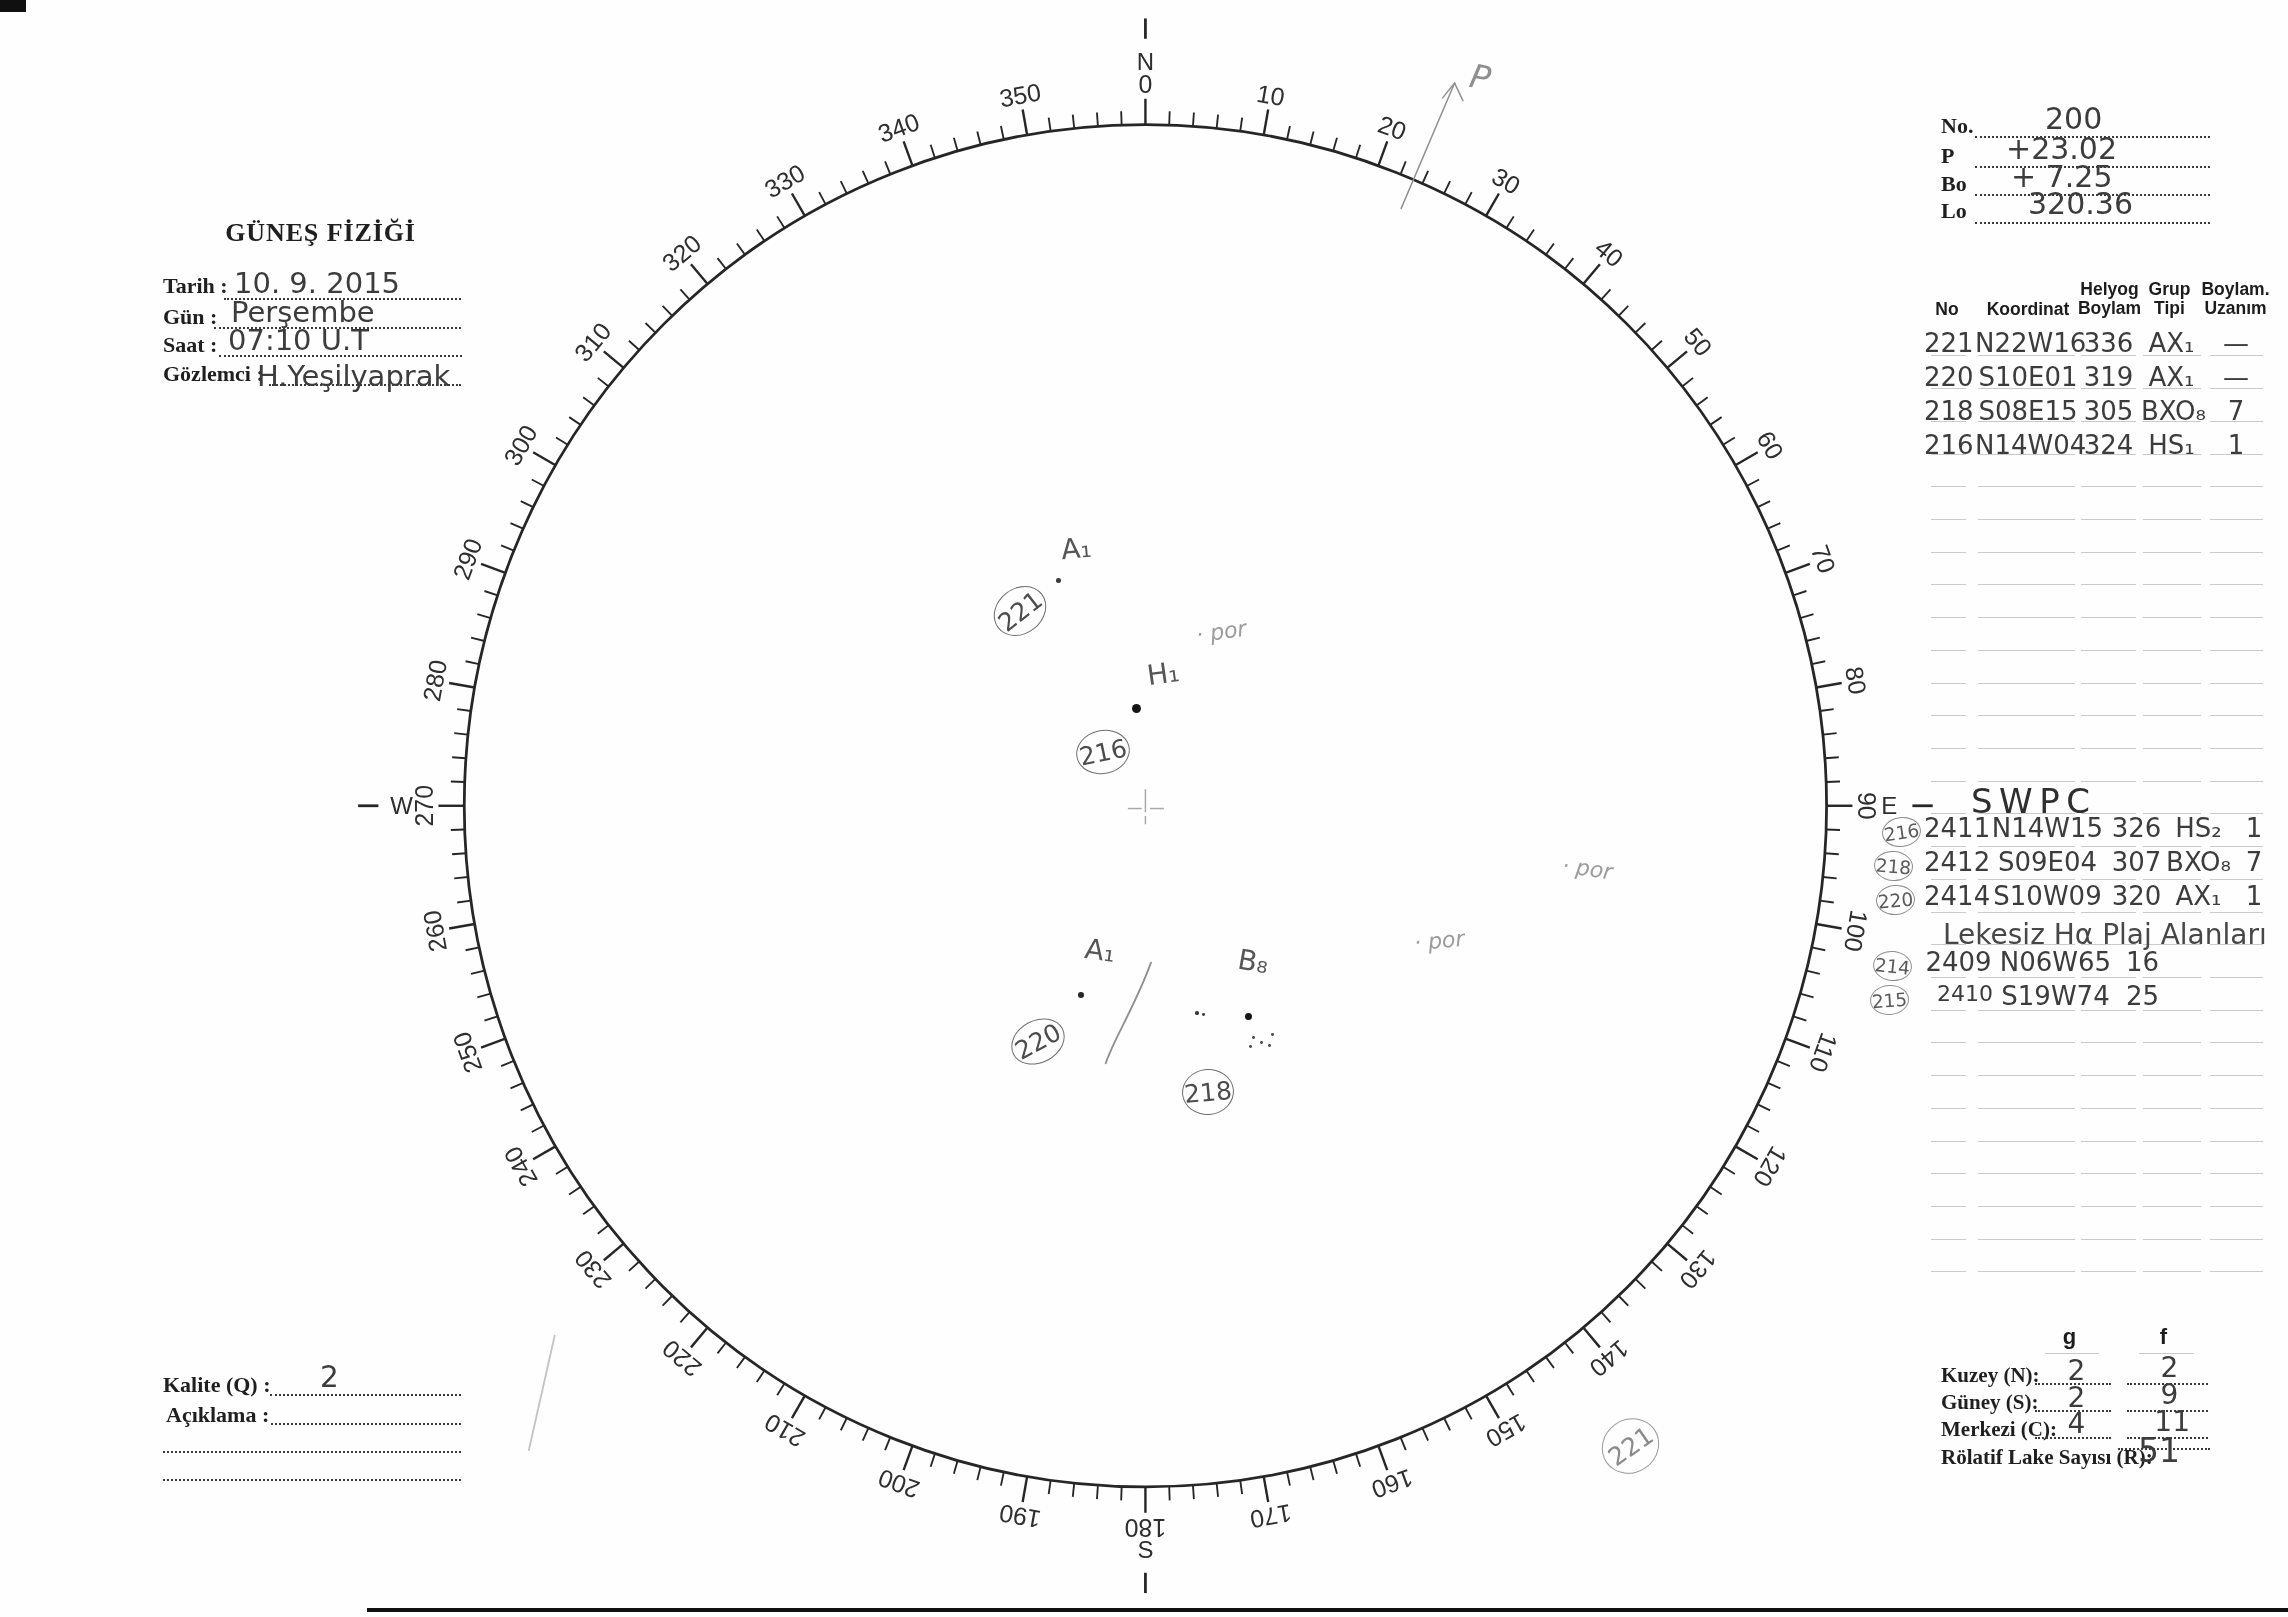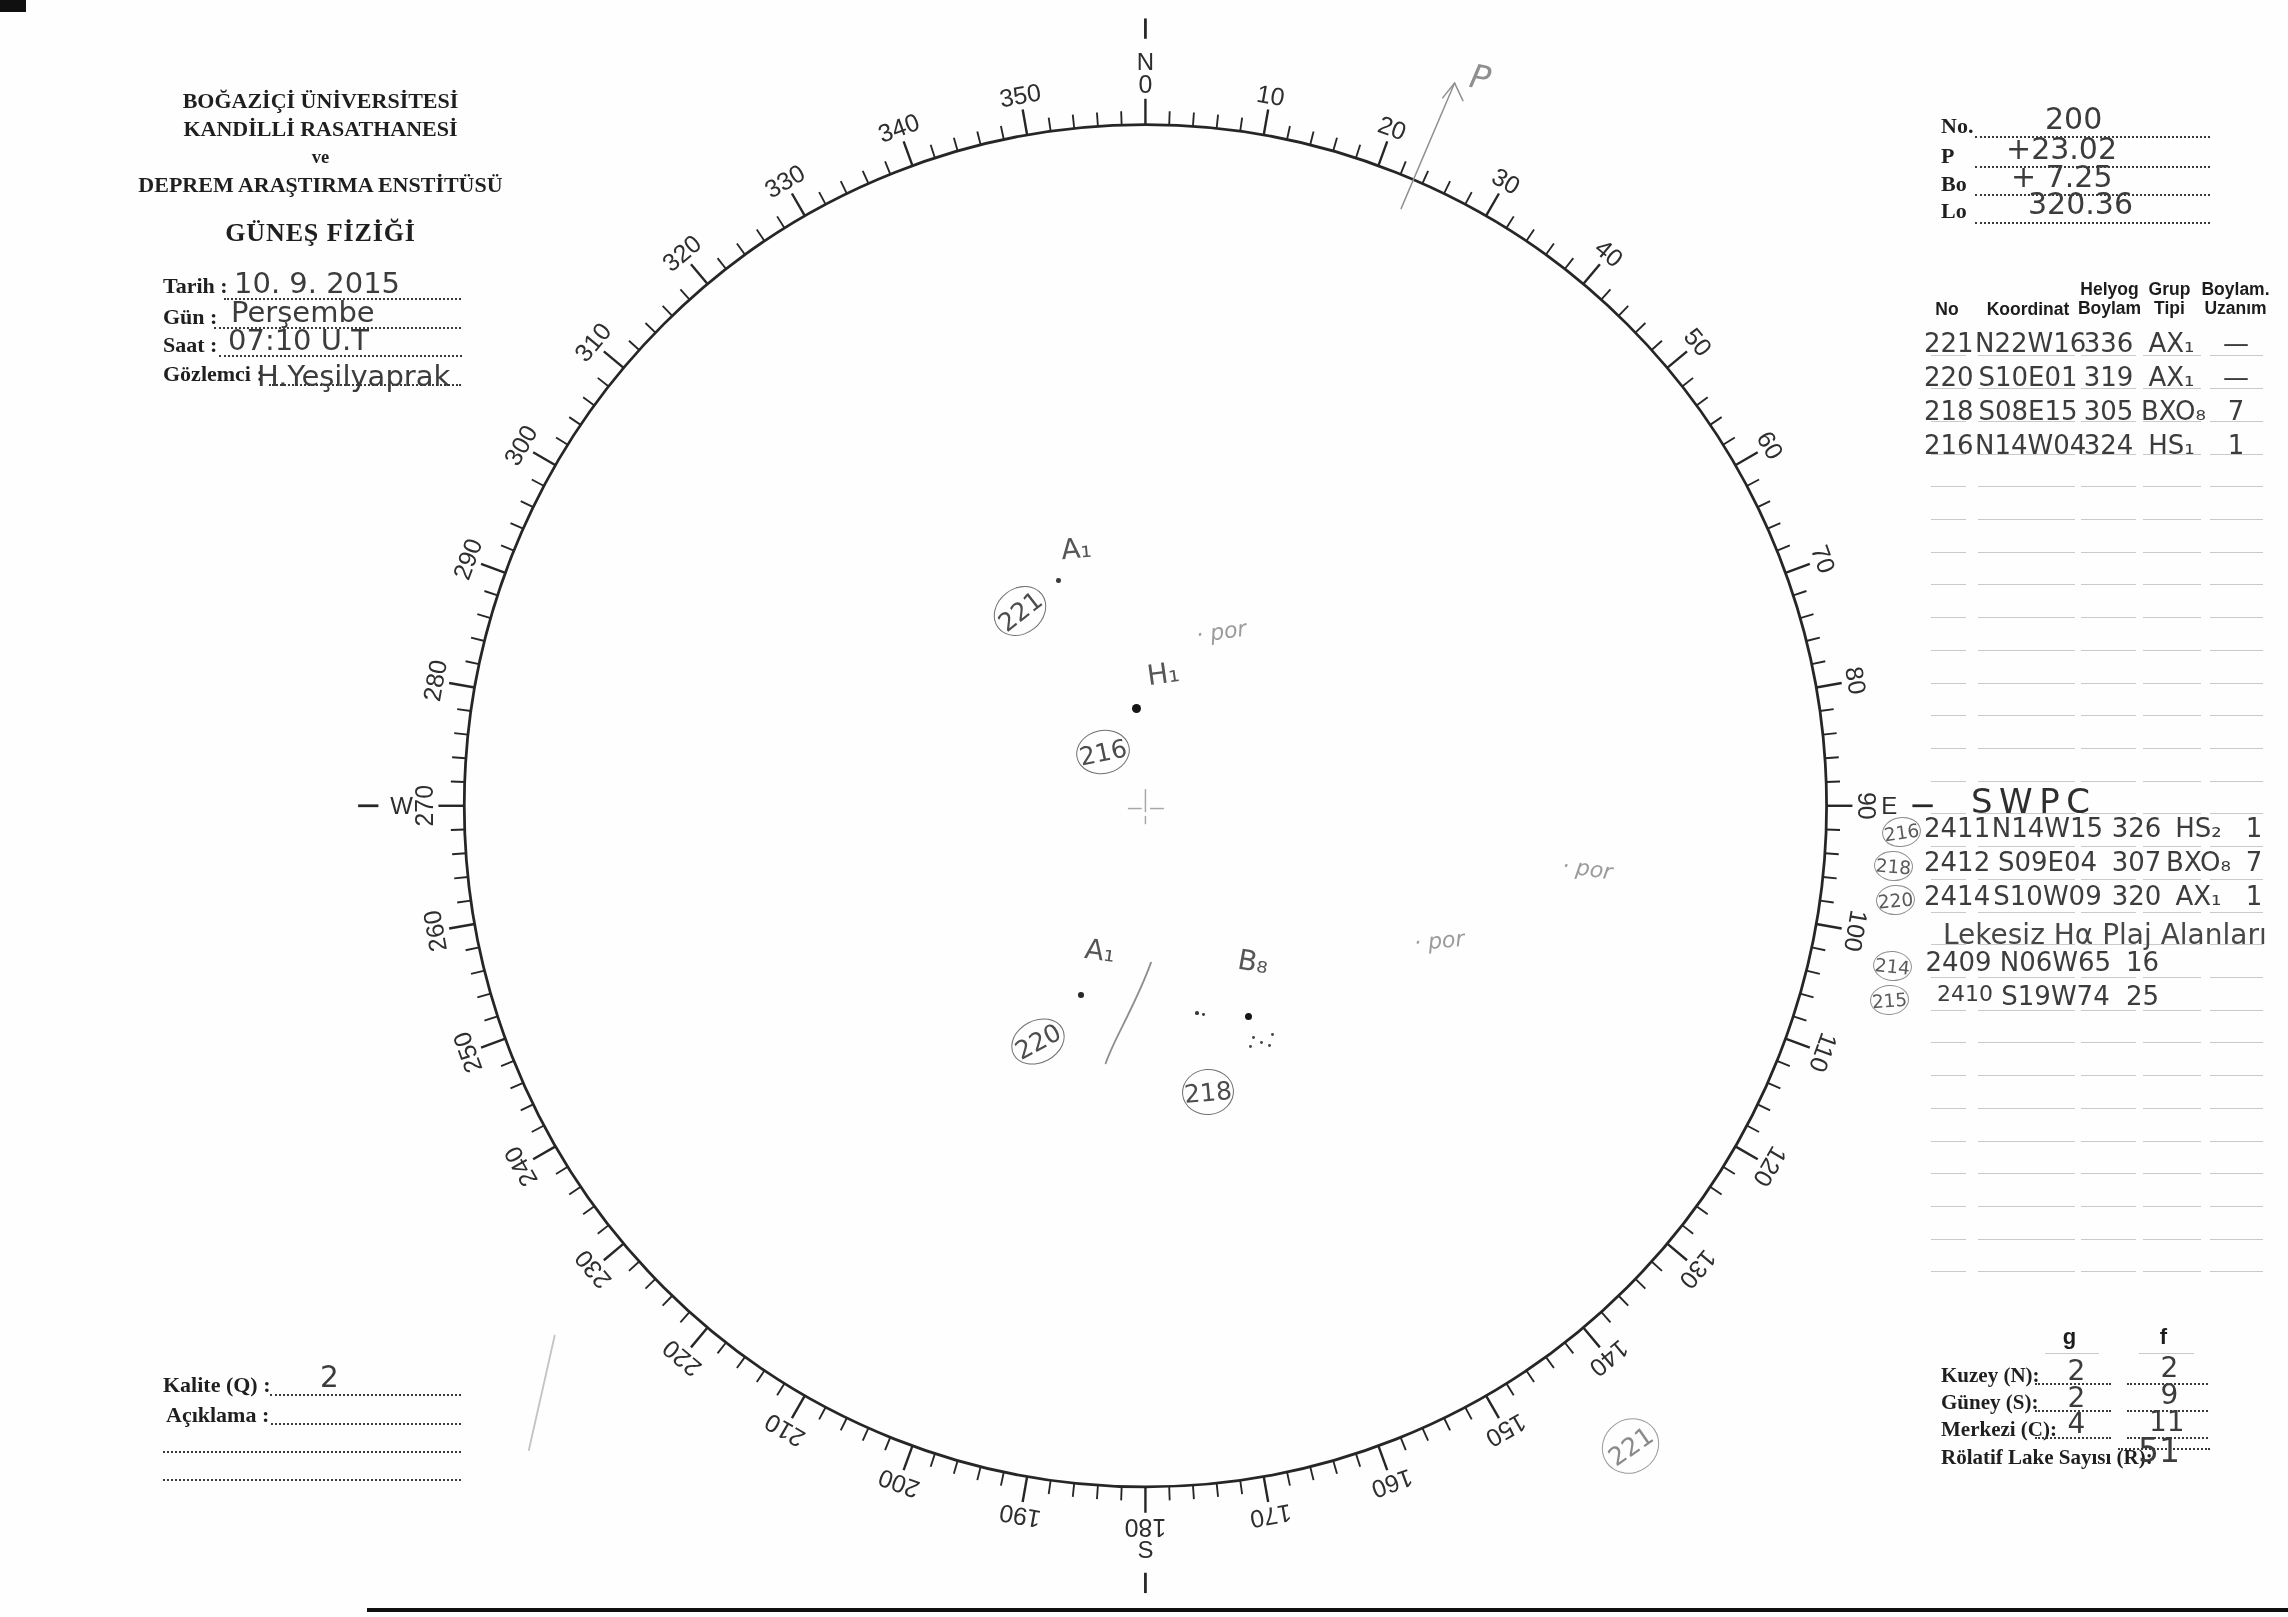--- a/index.html
+++ b/index.html
@@ -516,21 +516,21 @@
       <div class="abs hw" style="left: 2149px; top: 1351px; width: 41px; text-align: center; font-size: 28px;">2</div>
       <div class="abs plbl" style="left: 1941px; top: 1390px; font-size: 21px;">Güney (S):</div>
       <div class="dots" style="left: 2035px; top: 1410px; width: 76px;"></div>
       <div class="dots" style="left: 2127px; top: 1410px; width: 81px;"></div>
       <div class="abs hw" style="left: 2058px; top: 1381px; width: 37px; text-align: center; font-size: 28px;">2</div>
       <div class="abs hw" style="left: 2149px; top: 1378px; width: 41px; text-align: center; font-size: 28px;">9</div>
       <div class="abs plbl" style="left: 1941px; top: 1417px; font-size: 21px;">Merkezi (C):</div>
       <div class="dots" style="left: 2035px; top: 1437px; width: 76px;"></div>
       <div class="dots" style="left: 2127px; top: 1437px; width: 81px;"></div>
       <div class="abs hw" style="left: 2058px; top: 1407px; width: 37px; text-align: center; font-size: 28px;">4</div>
-      <div class="abs hw" style="left: 2149px; top: 1405px; width: 41px; text-align: left; font-size: 28px;">11</div>
+      <div class="abs hw" style="left: 2149px; top: 1405px; width: 41px; text-align: right; font-size: 28px;">11</div>
     </div>
   <div id="annotations">
       <div class="hw-note" style="position: absolute; left: 1061px; top: 532px; font-size: 28px; color: rgb(86, 86, 86); transform: rotate(-5deg);">A₁</div>
       <div class="spot" style="left: 1056px; top: 578px; width: 4.6px; height: 4.6px; background: rgb(58, 58, 58);"></div>
       <div class="gcirc" style="left: 992px; top: 588px; width: 54px; height: 44px; font-size: 25px; transform: rotate(-38deg);">221</div>
       <div class="hw-note" style="position: absolute; left: 1196px; top: 619px; font-size: 22px; color: rgb(155, 155, 155); transform: rotate(-8deg); font-style: italic;">· por</div>
       <div class="hw-note" style="position: absolute; left: 1147px; top: 657px; font-size: 28px; color: rgb(86, 86, 86); transform: rotate(-8deg);">H₁</div>
       <div class="spot" style="left: 1132px; top: 704px; width: 9.2px; height: 9.2px; background: rgb(22, 22, 22);"></div>
       <div class="gcirc" style="left: 1076px; top: 730px; width: 52px; height: 42px; font-size: 25px; transform: rotate(-12deg);">216</div>
       <div class="hw-note" style="position: absolute; left: 1562px; top: 856px; font-size: 22px; color: rgb(155, 155, 155); transform: rotate(8deg); font-style: italic;">· por</div>
@@ -544,26 +544,20 @@
       <div class="spot" style="left: 1245px; top: 1013px; width: 7.4px; height: 7.4px; background: rgb(22, 22, 22);"></div>
       <div class="spot" style="left: 1271px; top: 1033px; width: 2.8px; height: 2.8px; background: rgb(74, 74, 74);"></div>
       <div class="spot" style="left: 1252px; top: 1036px; width: 2.8px; height: 2.8px; background: rgb(74, 74, 74);"></div>
       <div class="spot" style="left: 1260px; top: 1041px; width: 2.8px; height: 2.8px; background: rgb(74, 74, 74);"></div>
       <div class="spot" style="left: 1249px; top: 1045px; width: 2.8px; height: 2.8px; background: rgb(74, 74, 74);"></div>
       <div class="spot" style="left: 1268px; top: 1044px; width: 2.8px; height: 2.8px; background: rgb(74, 74, 74);"></div>
       <div class="gcirc" style="left: 1182px; top: 1069px; width: 50px; height: 44px; font-size: 25px; transform: rotate(-5deg);">218</div>
       <div class="gcirc light" style="left: 1601px; top: 1419px; width: 57px; height: 52px; font-size: 25px; transform: rotate(-35deg);">221</div>
     </div>
 
-  <div class="abs hdr" style="left:115px;top:87px;width:411px;font-size:22px;line-height:28px;">
-    <div>BOĞAZİÇİ ÜNİVERSİTESİ</div>
-    <div>KANDİLLİ RASATHANESİ</div>
-    <div style="font-size:18.5px;">ve</div>
-    <div>DEPREM ARAŞTIRMA ENSTİTÜSÜ</div>
-  </div>
   <div class="abs hdr" style="left:115px;top:218px;width:411px;font-size:26px;letter-spacing:0.9px;">GÜNEŞ FİZİĞİ</div>
 
   <div>
     <div class="abs thead" style="left:1910px;top:300px;width:74px;">No</div>
     <div class="abs thead" style="left:1984px;top:300px;width:88px;">Koordinat</div>
     <div class="abs thead" style="left:2075px;top:280px;width:69px;">
       <div>Helyog</div>
       <div>Boylam</div>
     </div>
     <div class="abs thead" style="left:2137px;top:280px;width:65px;">

